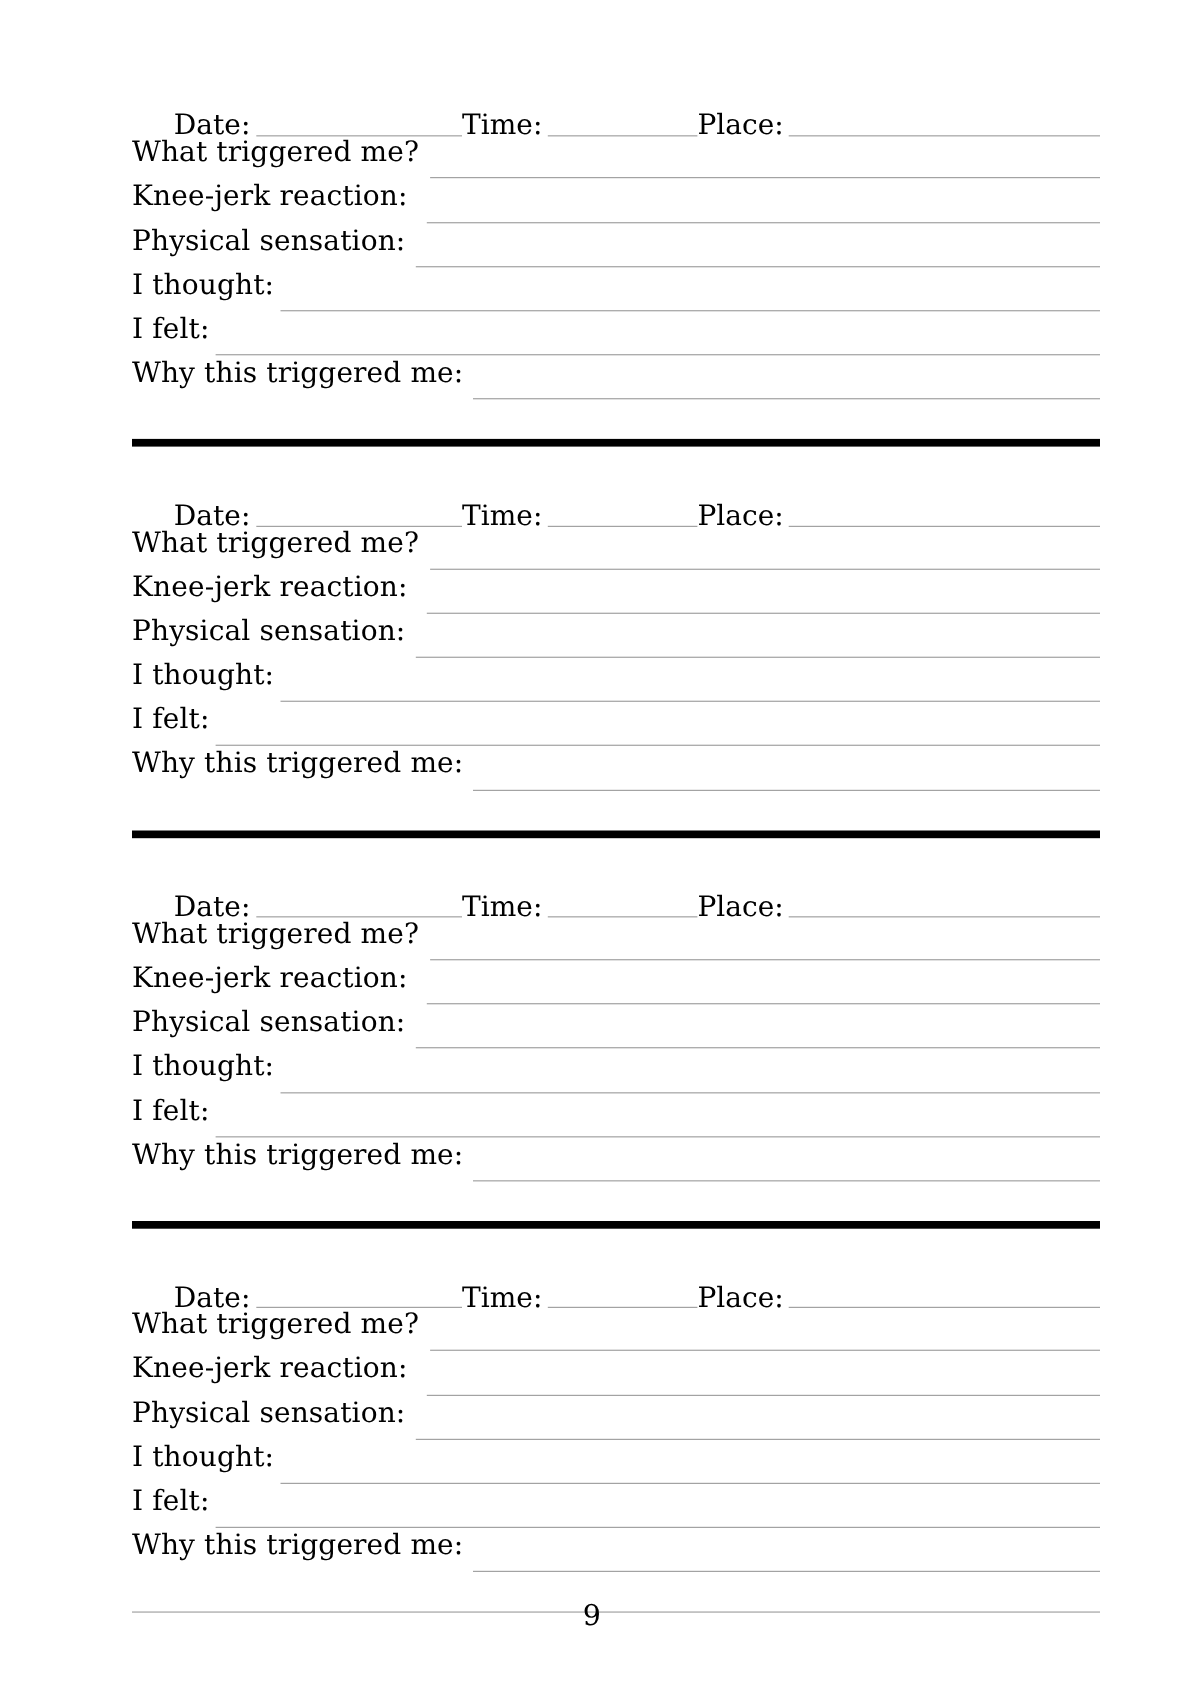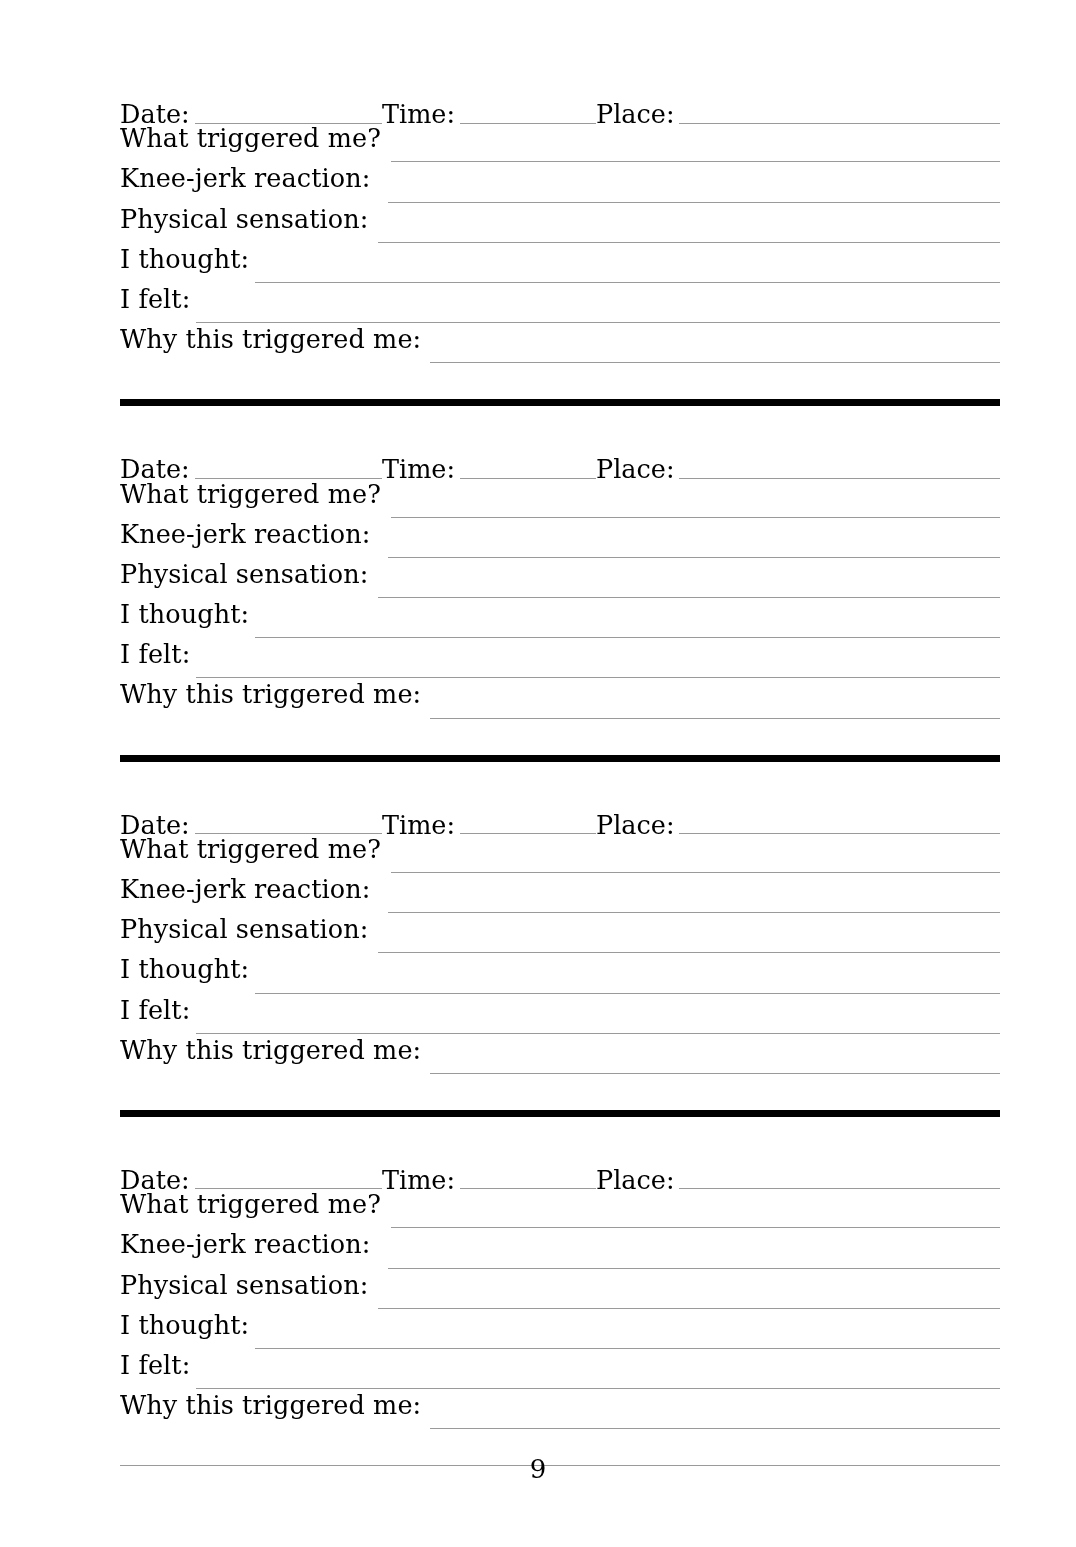--- a/index.html
+++ b/index.html
@@ -69,21 +69,21 @@
   .dtp-row {
     display: flex;
     align-items: baseline;
     width: 880px;
     height: 40.2px;
   }
   .dtp-seg {
     display: flex;
     align-items: baseline;
   }
-  .dtp-seg.seg-date  { flex: 0 0 262px; }
+  .dtp-seg.seg-date  { flex: 0 0 262px; margin-left: 38px; }
   .dtp-seg.seg-time  { flex: 0 0 214px; margin-top: 16px; }
   .dtp-seg.seg-place { flex: 1 1 auto; justify-content: space-between; }
 
   .dtp-label {
     font-size: 25.5px;
     line-height: 1;
     white-space: nowrap;
     flex: 0 0 auto;
   }
   .dtp-rule {

